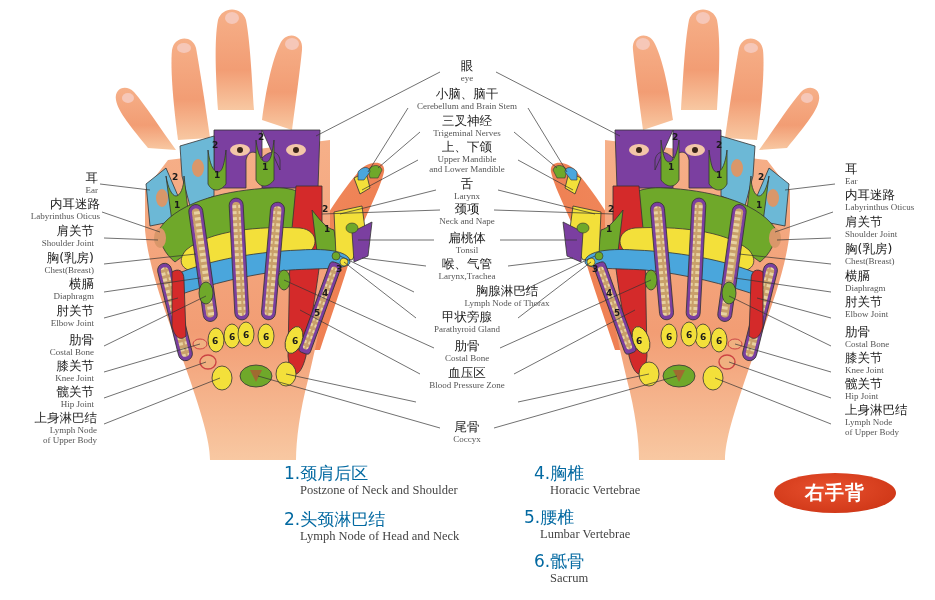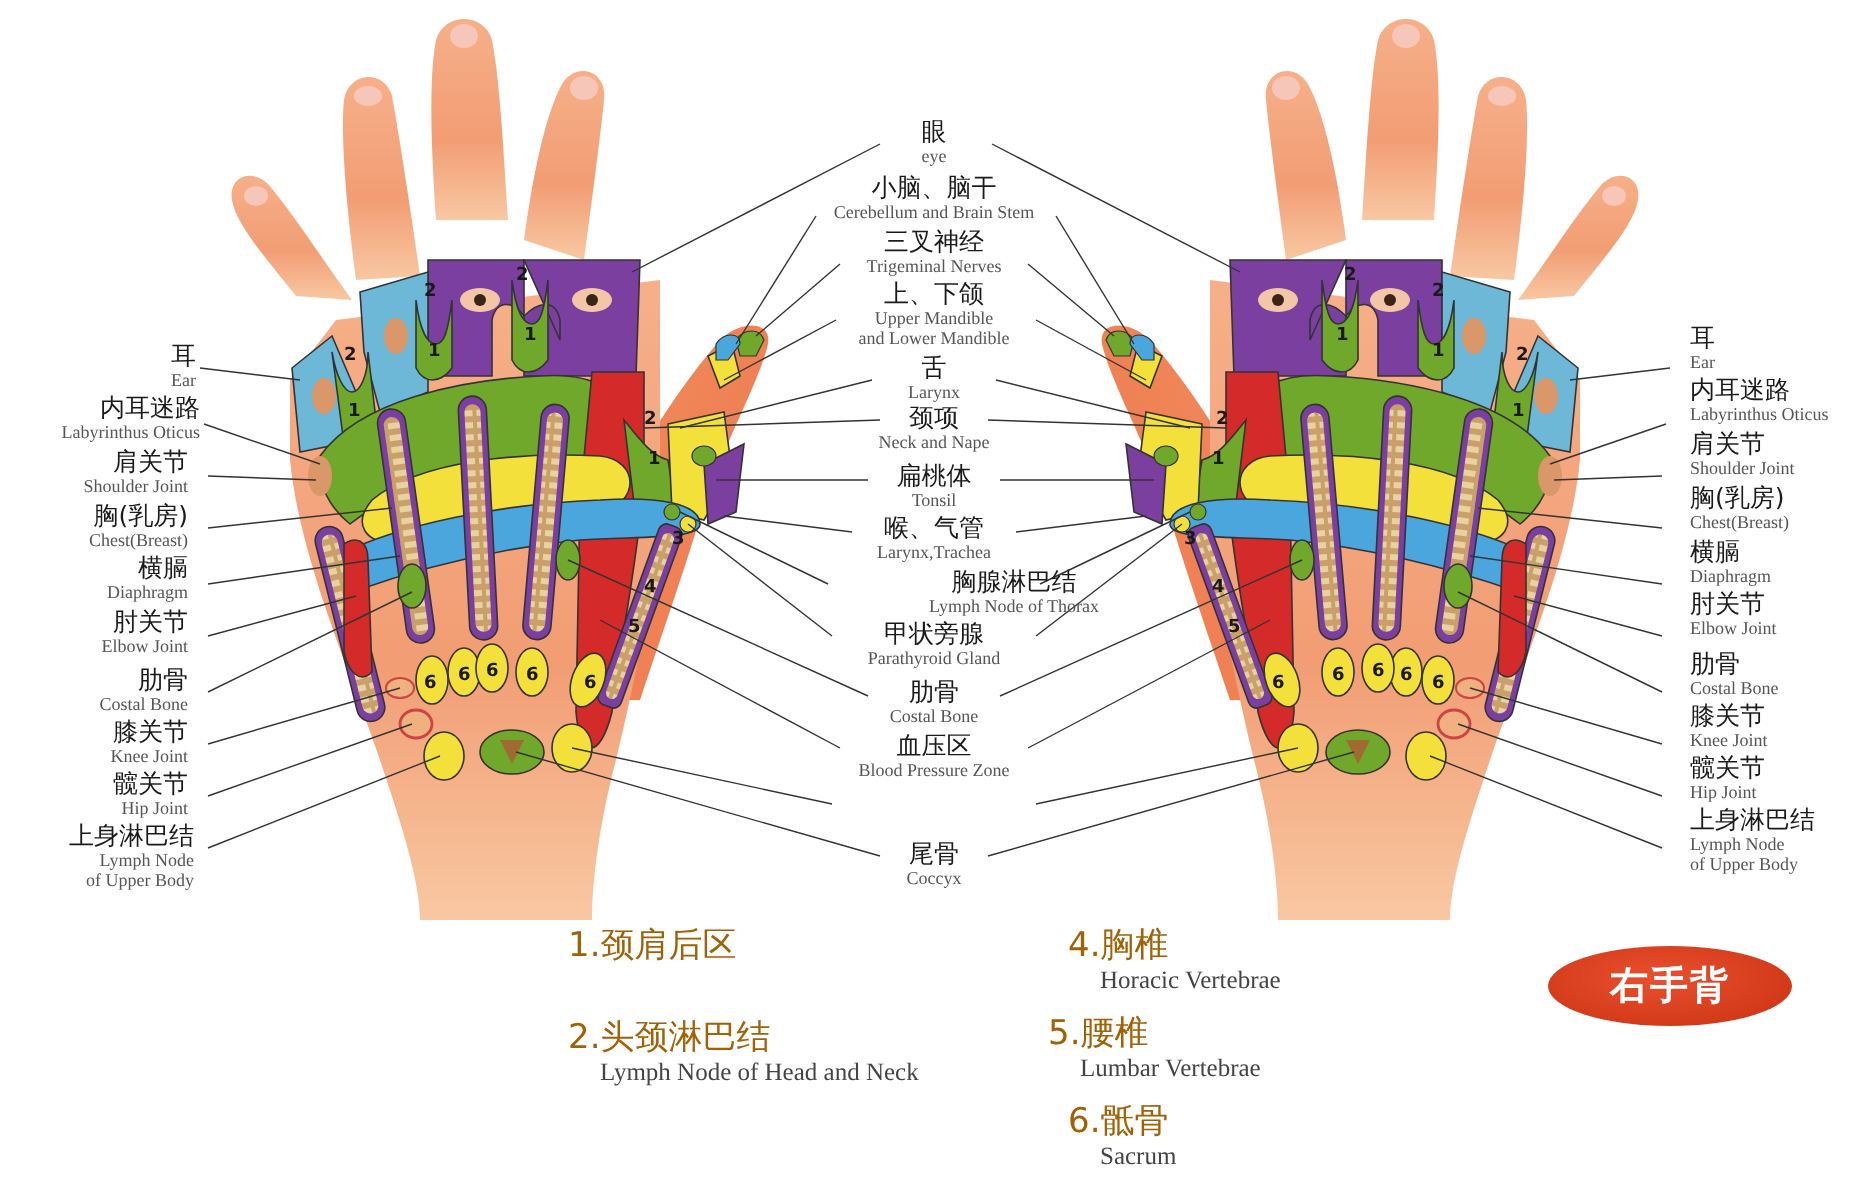--- a/index.html
+++ b/index.html
@@ -14,21 +14,21 @@
   .left { text-align: right; }
   .center { text-align: center; transform: translateX(-50%); }
   .center .zh, .center .en { text-align: center; }
   .right .zh, .right .en { text-align: left; }
   .badge { position: absolute; width: 122px; height: 40px; border-radius: 50%;
            background: radial-gradient(ellipse at 45% 40%, #e8502e 0%, #d23a1a 70%, #b82d12 100%);
            color: #fff; font-size: 19px; font-weight: bold; display: flex;
            align-items: center; justify-content: center; letter-spacing: 1px;
            font-family: "DejaVu Sans", sans-serif; }
   .legend-item { position: absolute; }
-  .legend-item .zh { font-family: "DejaVu Sans", sans-serif; font-size: 17px; color: #a16207; display: block; line-height: 1.1; }
+  .legend-item .zh { font-family: "DejaVu Sans", sans-serif; font-size: 17px; color: #0369a1; display: block; line-height: 1.1; }
   .legend-item .en { font-family: "Liberation Serif", serif; font-size: 12.5px; color: #444; display: block; margin-left: 16px; line-height: 1.2; }
 </style>
 </head>
 <body>
 
 <div class="stage">
 
 <svg class="art" width="935" height="600" viewBox="0 0 935 600">
   <defs>
     <linearGradient id="skinG" x1="0" y1="0" x2="0" y2="1">
@@ -362,20 +362,21 @@
 </div>
 <div class="lbl center" style="left:467px; top:421px;">
   <span class="zh">尾骨</span>
   <span class="en">Coccyx</span>
 </div>
 
 <div class="badge" style="left:774px; top:473px;">右手背</div>
 
 <div class="legend-item" style="left:284px; top:464px;">
   <span class="zh">1.颈肩后区</span>
+  <span class="en">Postzone of Neck and Shoulder</span>
 </div>
 <div class="legend-item" style="left:284px; top:510px;">
   <span class="zh">2.头颈淋巴结</span>
   <span class="en">Lymph Node of Head and Neck</span>
 </div>
 <div class="legend-item" style="left:534px; top:464px;">
   <span class="zh">4.胸椎</span>
   <span class="en">Horacic Vertebrae</span>
 </div>
 <div class="legend-item" style="left:524px; top:508px;">

